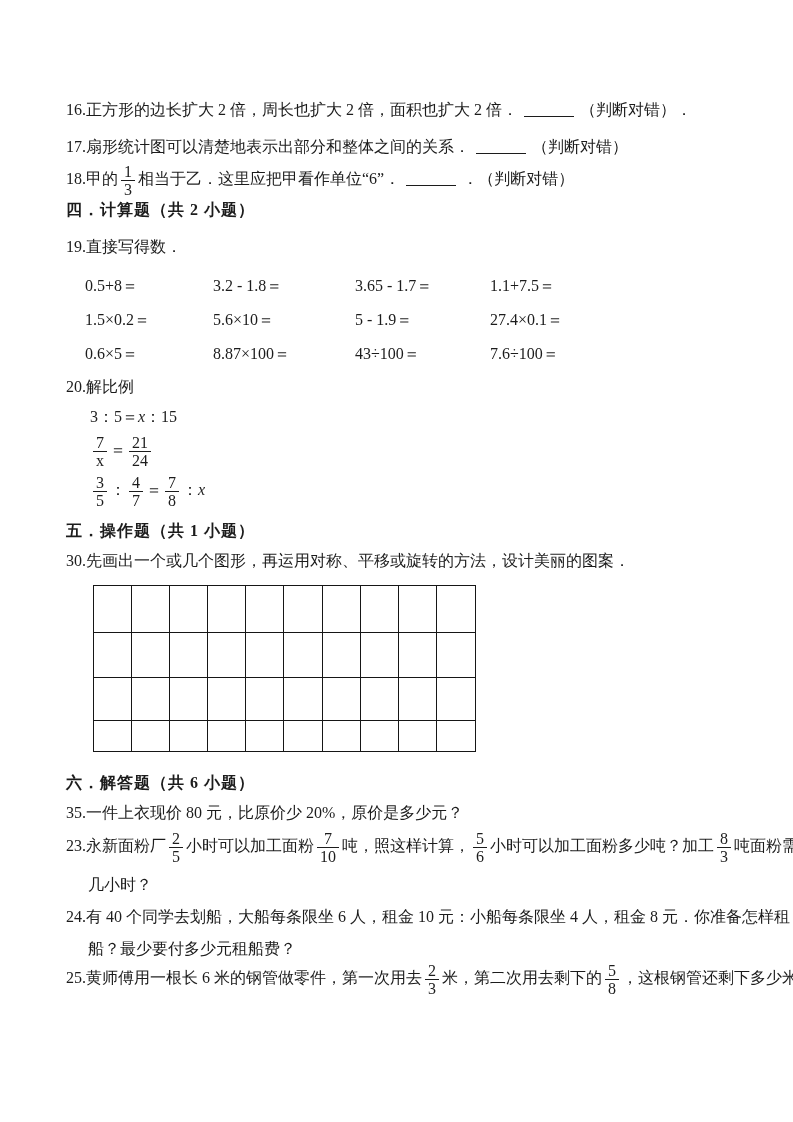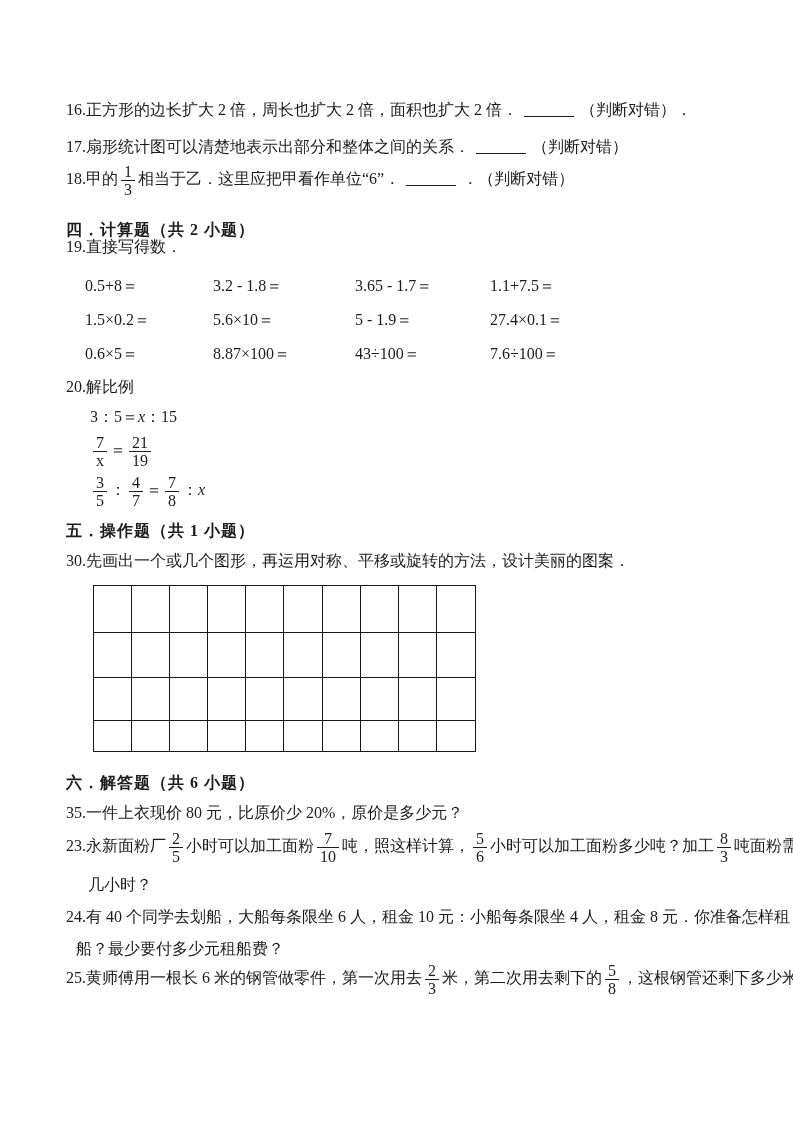--- a/index.html
+++ b/index.html
@@ -36,21 +36,21 @@
   </div>
 
   <div class="line" style="top:137px">
     <span class="qno">17.</span><span>扇形统计图可以清楚地表示出部分和整体之间的关系．</span><span class="blank"></span><span>（判断对错）</span>
   </div>
 
   <div class="line" style="top:163px">
     <span class="qno">18.</span><span>甲的</span><span class="frac"><span class="fn">1</span><span class="fd">3</span></span><span>相当于乙．这里应把甲看作单位“6”．</span><span class="blank"></span><span>．（判断对错）</span>
   </div>
 
-  <div class="line heading" style="top:220px">四．计算题（共 2 小题）</div>
+  <div class="line heading" style="top:200px">四．计算题（共 2 小题）</div>
 
   <div class="line" style="top:237px">
     <span class="qno">19.</span><span>直接写得数．</span>
   </div>
   <div class="calcrow" style="top:276px">
     <span>0.5+8＝</span>
     <span>3.2 - 1.8＝</span>
     <span>3.65 - 1.7＝</span>
     <span>1.1+7.5＝</span>
   </div>
@@ -67,21 +67,21 @@
     <span>7.6÷100＝</span>
   </div>
 
   <div class="line" style="top:377px">
     <span class="qno">20.</span><span>解比例</span>
   </div>
   <div class="line" style="top:407px;left:90px">
     <span>3：5＝</span><span class="it">x</span><span>：15</span>
   </div>
   <div class="line" style="top:434px;left:90px">
-    <span class="frac"><span class="fn">7</span><span class="fd">x</span></span><span>＝</span><span class="frac"><span class="fn">21</span><span class="fd">19</span></span>
+    <span class="frac"><span class="fn">7</span><span class="fd">x</span></span><span>＝</span><span class="frac"><span class="fn">21</span><span class="fd">24</span></span>
   </div>
   <div class="line" style="top:474px;left:90px">
     <span class="frac"><span class="fn">3</span><span class="fd">5</span></span><span>：</span><span class="frac"><span class="fn">4</span><span class="fd">7</span></span><span>＝</span><span class="frac"><span class="fn">7</span><span class="fd">8</span></span><span>：</span><span class="it">x</span>
   </div>
 
   <div class="line heading" style="top:521px">五．操作题（共 1 小题）</div>
 
   <div class="line" style="top:551px">
     <span class="qno">30.</span><span>先画出一个或几个图形，再运用对称、平移或旋转的方法，设计美丽的图案．</span>
   </div>
@@ -135,19 +135,19 @@
   </div>
 
   <div class="line" style="top:830px">
     <span class="qno">23.</span><span>永新面粉厂</span><span class="frac"><span class="fn">2</span><span class="fd">5</span></span><span>小时可以加工面粉</span><span class="frac"><span class="fn">7</span><span class="fd">10</span></span><span>吨，照这样计算，</span><span class="frac"><span class="fn">5</span><span class="fd">6</span></span><span>小时可以加工面粉多少吨？加工</span><span class="frac"><span class="fn">8</span><span class="fd">3</span></span><span>吨面粉需要</span>
   </div>
   <div class="line" style="top:875px;left:88px">几小时？</div>
 
   <div class="line" style="top:907px">
     <span class="qno">24.</span><span>有 40 个同学去划船，大船每条限坐 6 人，租金 10 元：小船每条限坐 4 人，租金 8 元．你准备怎样租</span>
   </div>
-  <div class="line" style="top:939px;left:76px">船？最少要付多少元租船费？</div>
+  <div class="line" style="top:939px;left:88px">船？最少要付多少元租船费？</div>
 
   <div class="line" style="top:962px">
     <span class="qno">25.</span><span>黄师傅用一根长 6 米的钢管做零件，第一次用去</span><span class="frac"><span class="fn">2</span><span class="fd">3</span></span><span>米，第二次用去剩下的</span><span class="frac"><span class="fn">5</span><span class="fd">8</span></span><span>，这根钢管还剩下多少米？</span>
   </div>
 
 </div>
 
 </body></html>

